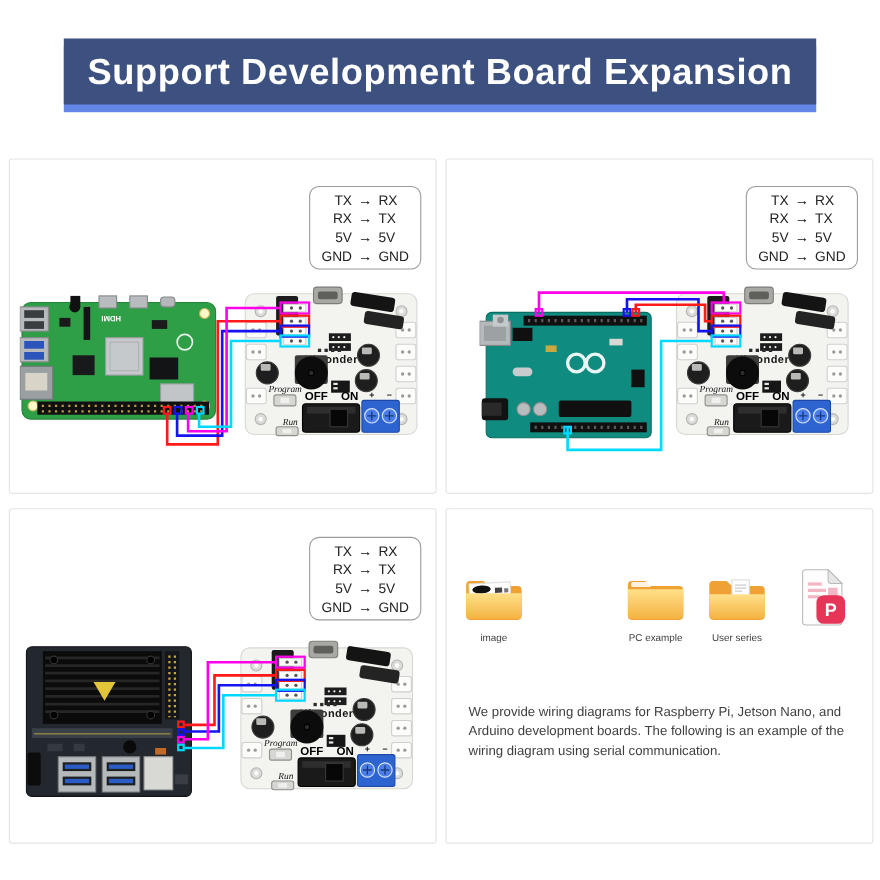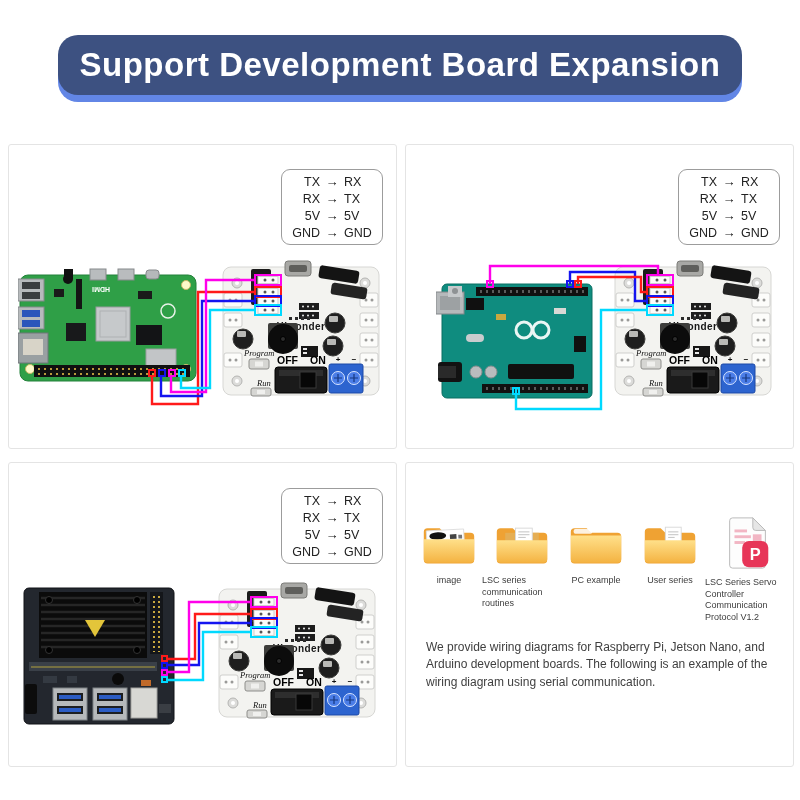--- a/index.html
+++ b/index.html
@@ -2,21 +2,21 @@
 <html><head>
 <meta charset="utf-8">
 <style>
   html,body{margin:0;padding:0;background:#fff;}
   .page{position:relative;width:800px;height:800px;background:#fff;overflow:hidden;
         font-family:"Liberation Sans",sans-serif;}
   .abs{position:absolute;}
 
   
   .banner{position:absolute;left:58px;top:35px;width:684px;height:60px;
-          background:#3d5181;border-radius:20px;box-shadow:0 7px 0 #6286e6;
+          background:#3d5181;border-radius:0;box-shadow:0 7px 0 #6286e6;
           display:flex;align-items:center;justify-content:center;}
   .banner span{color:#fff;font-size:33px;font-weight:700;letter-spacing:.5px;}
 
   
   .panel{position:absolute;background:#fff;border:1px solid #e4e4e4;border-radius:3px;}
   #p1{left:8px;top:144px;width:387px;height:303px;}
   #p2{left:405px;top:144px;width:387px;height:303px;}
   #p3{left:8px;top:462px;width:387px;height:303px;}
   #p4{left:405px;top:462px;width:387px;height:303px;}
 
@@ -44,21 +44,21 @@
   .conn{fill:#fcfcfa;stroke:#cfcfcd;}
   .brand{font-family:"Liberation Sans",sans-serif;font-size:10px;font-weight:700;
          fill:#171717;letter-spacing:.4px;text-anchor:middle;}
   .slabel{font-family:"Liberation Serif",serif;font-size:8.5px;font-style:italic;fill:#111;}
   .onoff{font-family:"Liberation Sans",sans-serif;font-size:10.5px;font-weight:700;fill:#000;}
   .tsign{font-family:"Liberation Sans",sans-serif;font-size:8px;font-weight:700;fill:#111;text-anchor:middle;}
 
   
   .res-item{position:absolute;top:56px;width:80px;display:flex;flex-direction:column;
             align-items:center;}
-  .res-label{font-size:9px;color:#3d3d3d;line-height:1.3;margin-top:6px;text-align:left;}
+  .res-label{font-size:9px;color:#3d3d3d;line-height:1.3;margin-top:6px;text-align:right;}
   .f-back{fill:#efa233;}
   .f-front{fill:url(#fgrad);}
   .desc{position:absolute;left:20px;top:176px;width:360px;font-size:12px;
         line-height:1.45;color:#3f3f3f;margin:0;}
   .pdf-glyph{font-family:"Liberation Sans",sans-serif;font-size:17px;font-weight:700;
              fill:#fff;text-anchor:middle;}
 </style>
 </head>
 <body>
 
@@ -458,34 +458,20 @@
           <rect x="6" y="11" width="40" height="15" fill="#fff" stroke="#ddd"></rect>
           <ellipse cx="18" cy="17" rx="9" ry="4" fill="#111"></ellipse>
           <rect x="31" y="16" width="7" height="5" fill="#444"></rect>
           <rect x="40" y="17" width="4" height="4" fill="#777"></rect>
         </g>
         <path class="f-front" d="M3 21 h54 v21 a4 4 0 0 1 -4 4 H7 a4 4 0 0 1 -4 -4 z"></path>
       </svg>
       <div class="res-label">image</div>
     </div>
 
-    <div class="res-item" style="left:76px">
-      <svg width="56" height="50" viewBox="0 0 60 52">
-        <path class="f-back" d="M3 13 a4 4 0 0 1 4 -4 h13 l5 5 h28 a4 4 0 0 1 4 4 v25 a4 4 0 0 1 -4 4 H7 a4 4 0 0 1 -4 -4 z"></path>
-        <rect x="12" y="14" width="36" height="26" fill="#e2b25c" opacity="0.8"></rect>
-        <rect x="23" y="9" width="18" height="15" fill="#fff" stroke="#d8d8d8"></rect>
-        <g stroke="#c9c9c9" stroke-width="1.2">
-          <line x1="26" y1="13" x2="38" y2="13"></line>
-            <line x1="26" y1="16" x2="38" y2="16"></line>
-            <line x1="26" y1="19" x2="34" y2="19"></line>
-        </g>
-        <path class="f-front" d="M3 22 h54 v20 a4 4 0 0 1 -4 4 H7 a4 4 0 0 1 -4 -4 z"></path>
-      </svg>
-      <div class="res-label">LSC series communication routines</div>
-    </div>
 
     <div class="res-item" style="left:150px">
       <svg width="56" height="50" viewBox="0 0 60 52">
         <path class="f-back" d="M3 13 a4 4 0 0 1 4 -4 h13 l5 5 h28 a4 4 0 0 1 4 4 v25 a4 4 0 0 1 -4 4 H7 a4 4 0 0 1 -4 -4 z"></path>
         <rect x="6" y="10" width="20" height="5" rx="2" fill="#fff" opacity="0.85"></rect>
         <path class="f-front" d="M3 17 h54 v25 a4 4 0 0 1 -4 4 H7 a4 4 0 0 1 -4 -4 z"></path>
       </svg>
       <div class="res-label">PC example</div>
     </div>
 
@@ -509,19 +495,18 @@
         <path d="M28 3 l13 13 h-10 a3 3 0 0 1 -3 -3 z" fill="#e6e6e6" stroke="#b9b9b9"></path>
         <g fill="#f2b6c4">
           <rect x="9" y="15" width="13" height="3"></rect>
           <rect x="9" y="21" width="17" height="3"></rect>
           <rect x="9" y="27" width="11" height="3"></rect>
           <rect x="28" y="20" width="9" height="8"></rect>
         </g>
         <rect x="17" y="27" width="27" height="27" rx="7" fill="#e73558"></rect>
         <text class="pdf-glyph" x="30.5" y="47">P</text>
       </svg>
-      <div class="res-label">LSC Series Servo Controller Communication Protocol V1.2</div>
     </div>
 
     <p class="desc">We provide wiring diagrams for Raspberry Pi, Jetson Nano, and Arduino development boards. The following is an example of the wiring diagram using serial communication.</p>
   </div>
 
 </div>
 
 </body></html>

